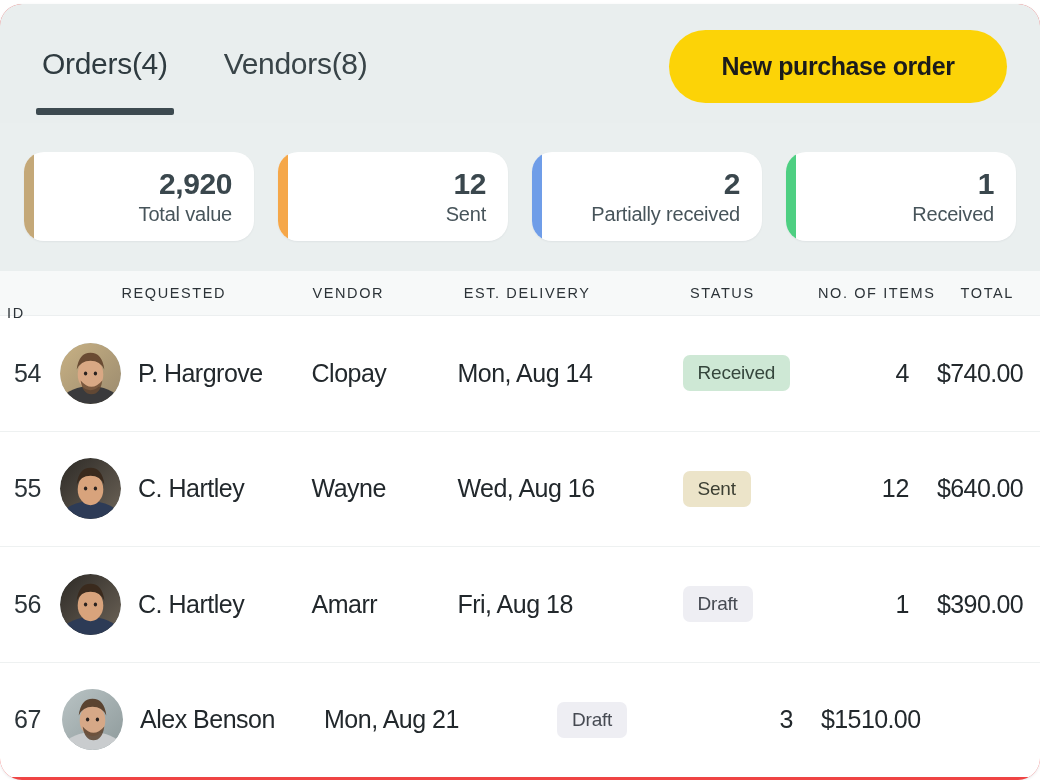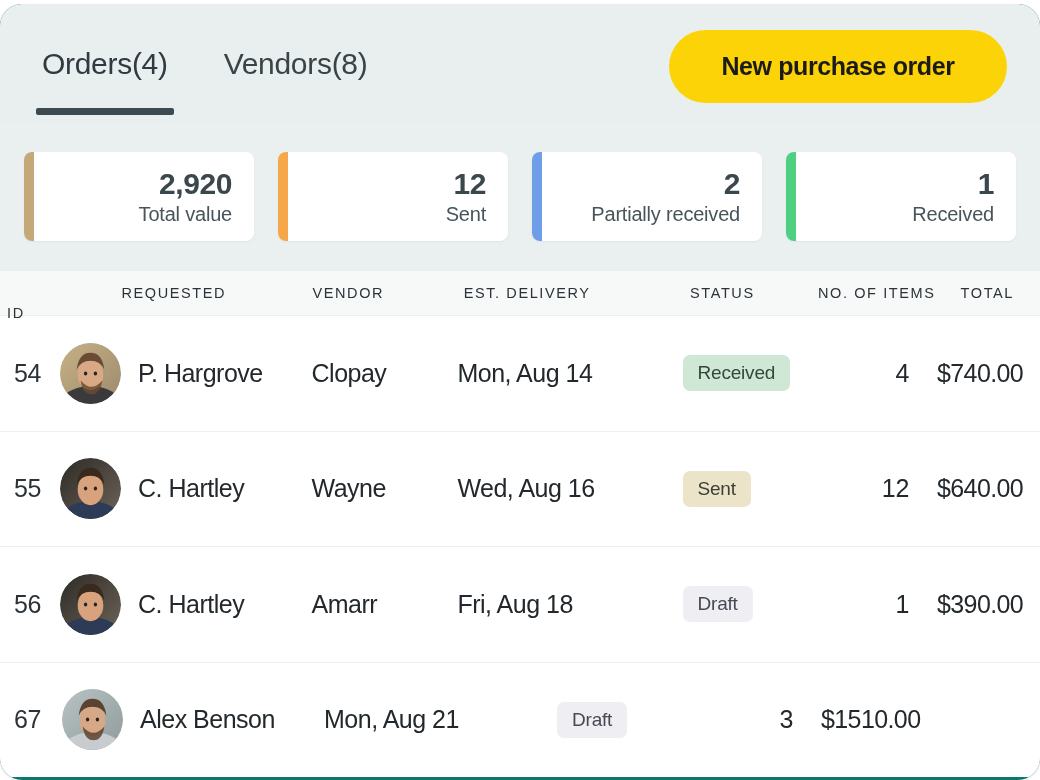--- a/index.html
+++ b/index.html
@@ -20,21 +20,21 @@
     background: #ffffff;
   }
 
   
   .panel {
     position: absolute;
     left: 0px;
     top: 4px;
     width: 1040px;
     height: 776px;
-    background: #0f766e;
+    background: #ef4444;
     border-radius: 22px 22px 22px 22px;
     overflow: hidden;
     box-shadow: 0 1px 3px rgba(16,24,40,0.10);
   }
 
   
   .tabbar {
     position: relative;
     height: 119px;
     background: #e9eeee;
@@ -96,21 +96,21 @@
     padding: 29px 24px 30px 24px;
     display: flex;
     gap: 24px;
     box-sizing: border-box;
   }
   .stat {
     position: relative;
     flex: 1 1 0;
     height: 89px;
     background: #ffffff;
-    border-radius: 8px;
+    border-radius: 20px;
     overflow: hidden;
     display: flex;
     flex-direction: column;
     align-items: flex-end;
     justify-content: center;
     padding: 0 22px 0 0;
     box-sizing: border-box;
     box-shadow: 0 1px 2px rgba(16,24,40,0.05);
   }
   .stat .bar {

